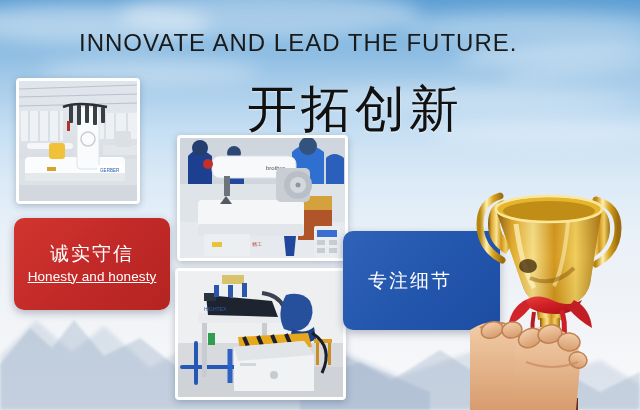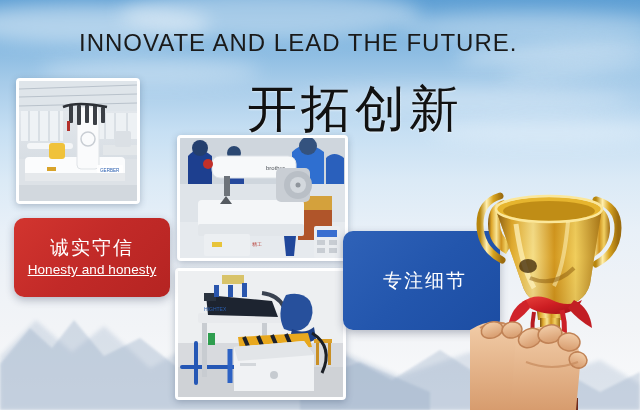--- a/index.html
+++ b/index.html
@@ -65,28 +65,28 @@
   .ph2{left:177px;top:135px;width:165px;height:120px;}
   .ph3{left:175px;top:268px;width:165px;height:126px;}
 
   
   .badge{
     position:absolute;border-radius:10px;color:#ffffff;
     box-shadow:0 3px 9px rgba(30,40,70,.30);
     display:flex;flex-direction:column;justify-content:center;
   }
   .badge-red{
-    left:14px;top:218px;width:156px;height:79px;
+    left:14px;top:218px;width:156px;height:92px;
     background:linear-gradient(135deg,#d2352f 0%,#c22a28 48%,#b52422 100%);
     align-items:center;text-align:center;
   }
   .badge-blue{
     left:343px;top:231px;width:157px;height:99px;
     background:linear-gradient(135deg,#2f62b8 0%,#2356ad 50%,#1c4da3 100%);
-    align-items:flex-start;padding-left:40px;box-sizing:border-box;text-align:left;
+    align-items:flex-start;padding-left:25px;box-sizing:border-box;text-align:left;
   }
   .badge-cn{font-size:19px;letter-spacing:2px;line-height:1.35;font-weight:400;}
   .badge-en{font-size:13.5px;letter-spacing:.1px;line-height:1.5;font-weight:400;text-decoration:underline;}
 
   
   .trophy-wrap{position:absolute;right:0;bottom:0;width:170px;height:230px;pointer-events:none;}
   .trophy-wrap svg{display:block;width:100%;height:100%;}
 </style>
 </head>
 <body>

